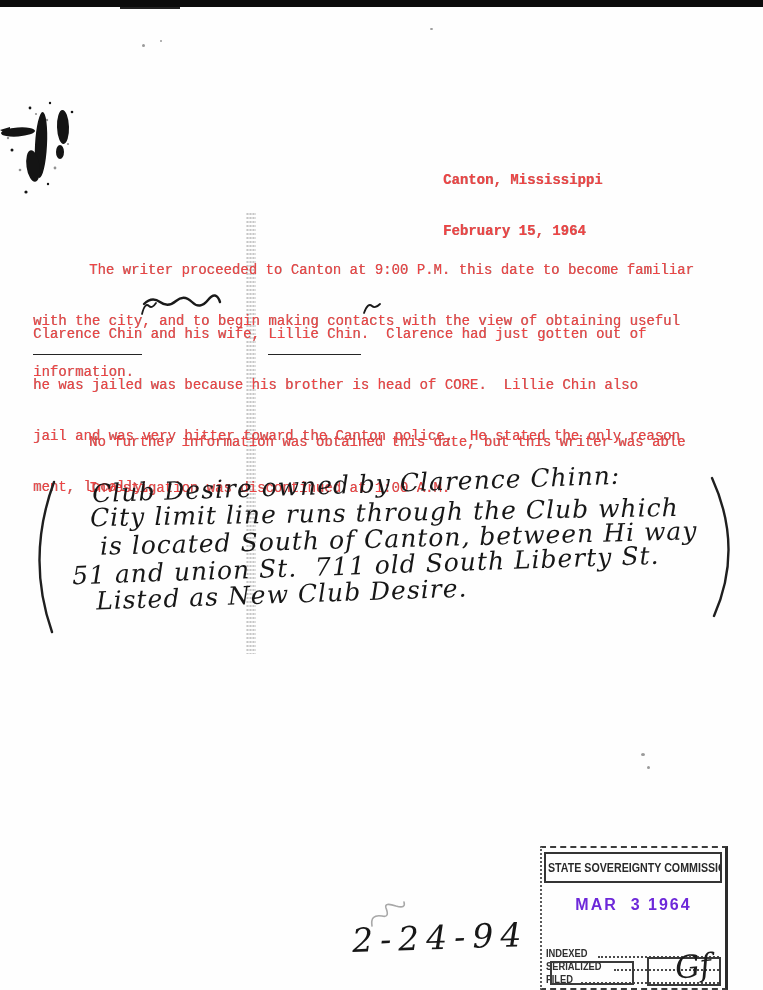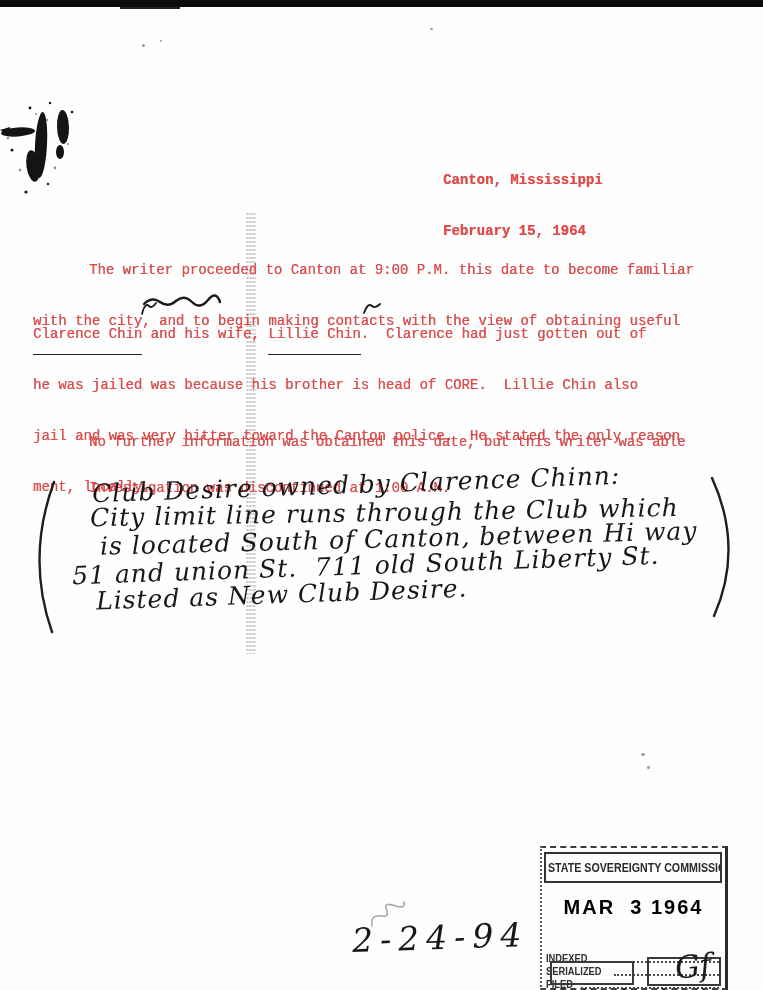--- a/index.html
+++ b/index.html
@@ -46,22 +46,22 @@
     font-family:"Liberation Sans","DejaVu Sans",sans-serif;
   }
   .stamp-titlebox{
     margin:4px 3px 0 2px;border:2px solid #343434;padding:4px 0 5px 2px;overflow:hidden;
   }
   .stamp-title{
     display:inline-block;font-weight:bold;font-size:13.5px;white-space:nowrap;
     transform:scaleX(0.79);transform-origin:0 50%;letter-spacing:0px;color:#2a2a2a;
   }
   .stamp-date{
-    margin-top:13px;text-align:center;font-size:20px;font-weight:bold;
-    letter-spacing:2px;color:#000000;white-space:pre;
+    margin-top:13px;text-align:center;font-size:16px;font-weight:bold;
+    letter-spacing:2px;color:#6d28d9;white-space:pre;
   }
   .stamp-rows{margin:32px 4px 0 4px;}
   .stamp-row{display:flex;align-items:flex-end;height:13px;}
   .stamp-label{
     display:inline-block;font-weight:bold;font-size:11px;white-space:nowrap;
     transform:scaleX(0.85);transform-origin:0 100%;color:#2f2f2f;
   }
   .stamp-leader{flex:1;border-bottom:2px dotted #4a4a4a;margin:0 2px 1px 3px;}
   .stamp-box-left{
     position:absolute;left:8px;bottom:3px;width:80px;height:20px;
@@ -116,20 +116,21 @@
   <div class="streak"></div>
 
   <div class="typed" style="left:443px;top:138px;font-weight:bold;">
     <div class="tline">Canton, Mississippi</div>
     <div class="tline">February 15, 1964</div>
   </div>
 
   <div class="typed" style="left:33px;top:228px;">
     <div class="tline indent">The writer proceeded to Canton at 9:00 P.M. this date to become familiar</div>
     <div class="tline">with the city, and to begin making contacts with the view of obtaining useful</div>
+    <div class="tline">information.</div>
   </div>
 
   <div class="typed" style="left:33px;top:292px;">
     <div class="tline"><span class="u">Clarence Chin</span><span> and his wife, </span><span class="u">Lillie Chin</span><span>.  Clarence had just gotten out of</span></div>
     <div class="tline">he was jailed was because his brother is head of CORE.  Lillie Chin also</div>
     <div class="tline">jail and was very bitter toward the Canton police.  He stated the only reason</div>
     <div class="tline">ment, locally.</div>
   </div>
 
   <svg style="left:142px;top:292px;" width="80" height="18" viewBox="0 0 80 18">

